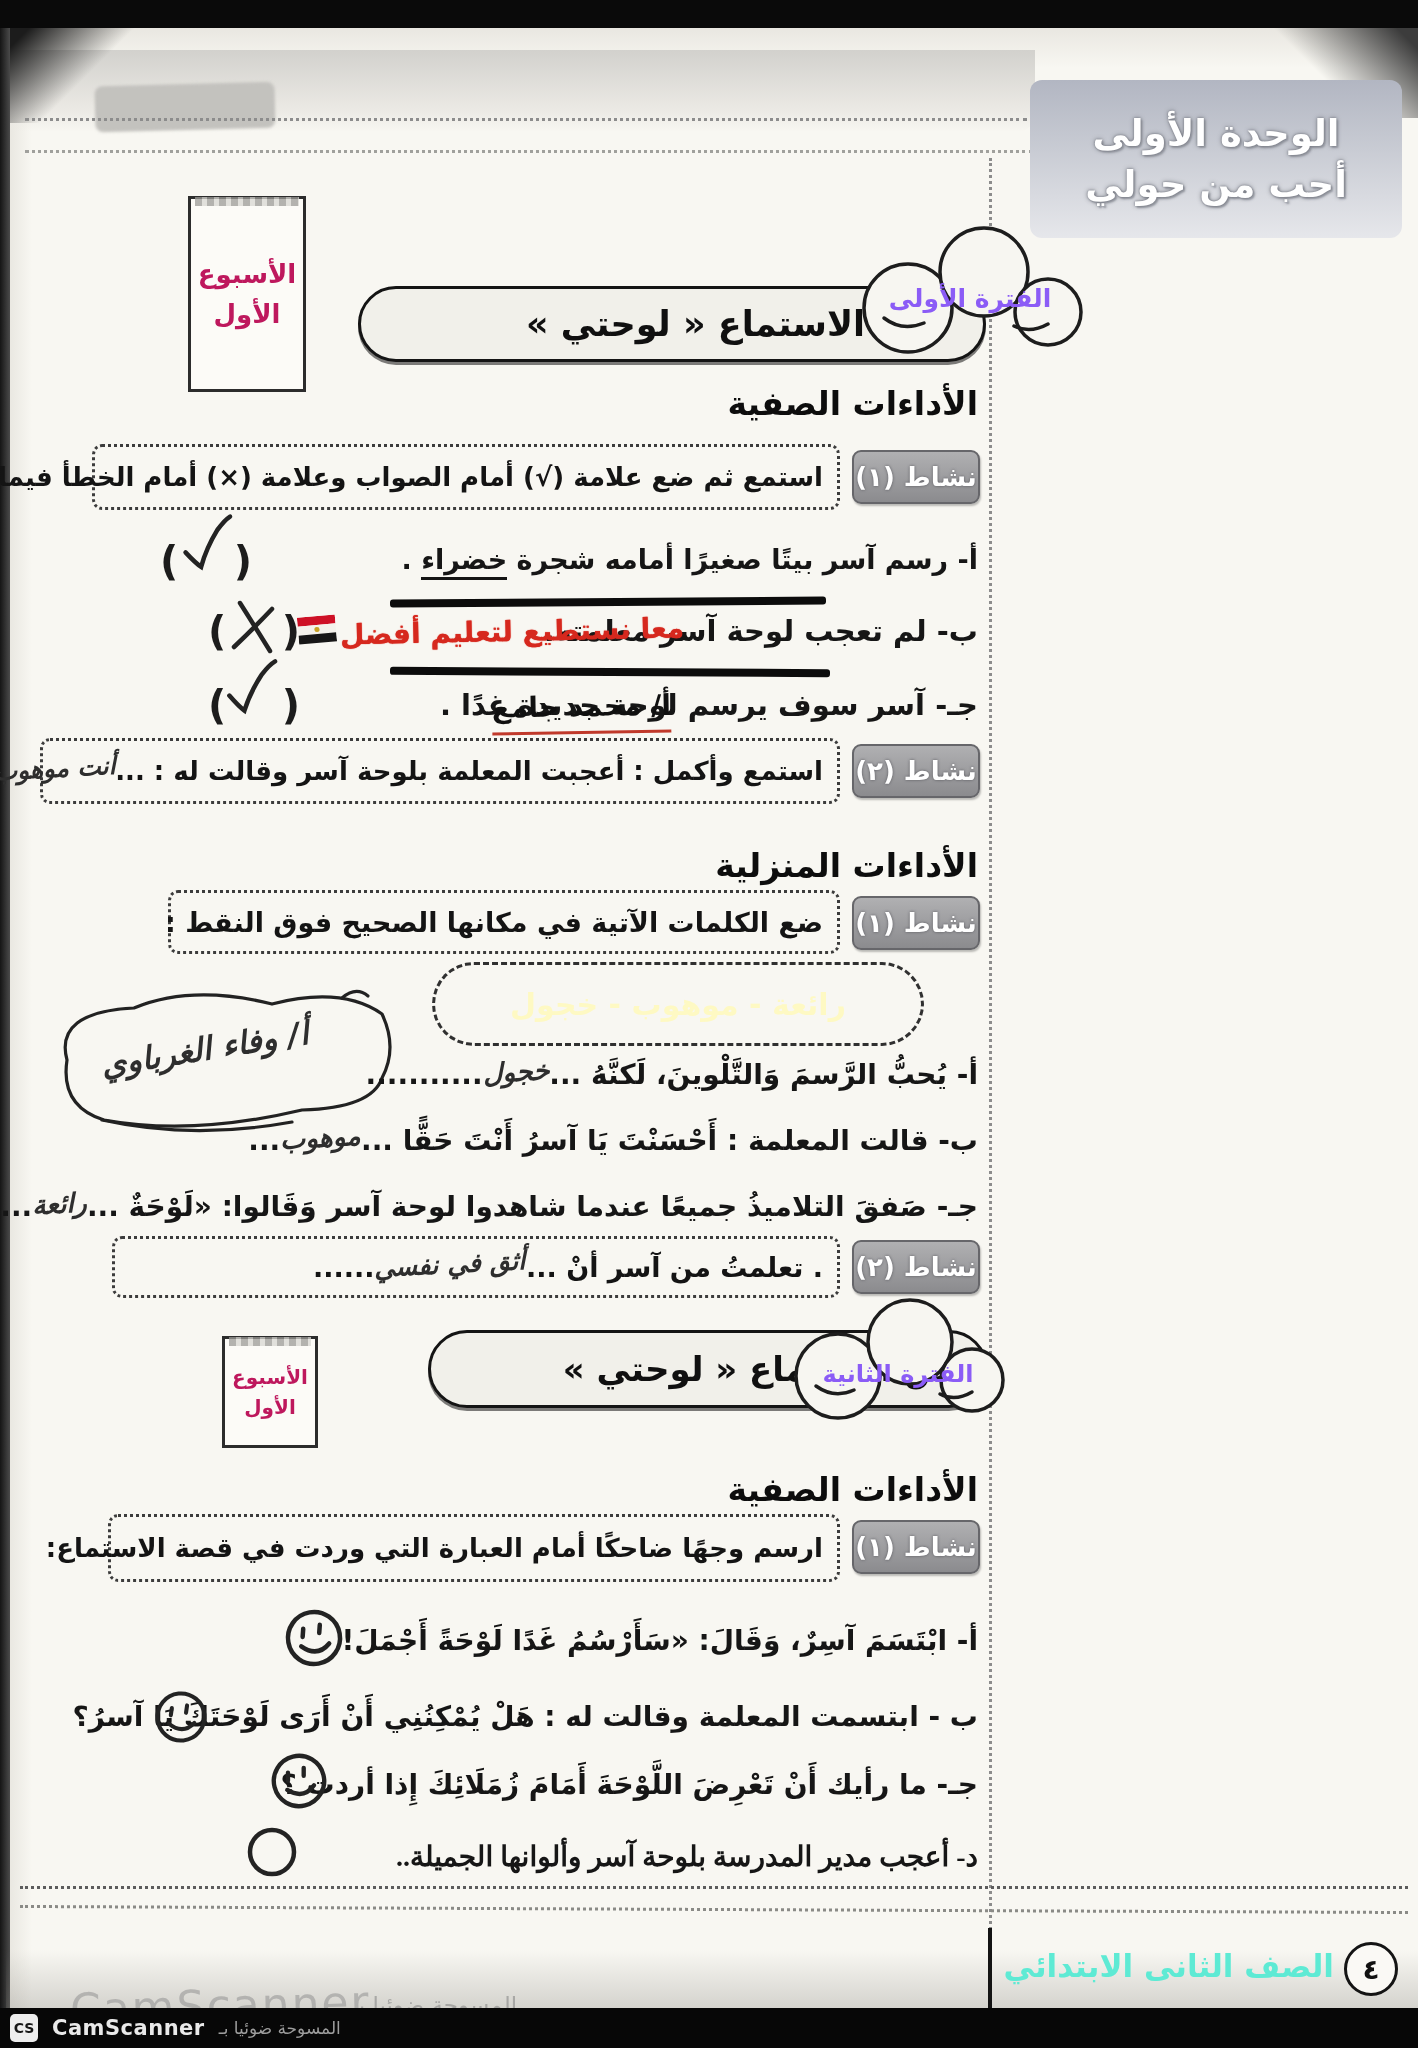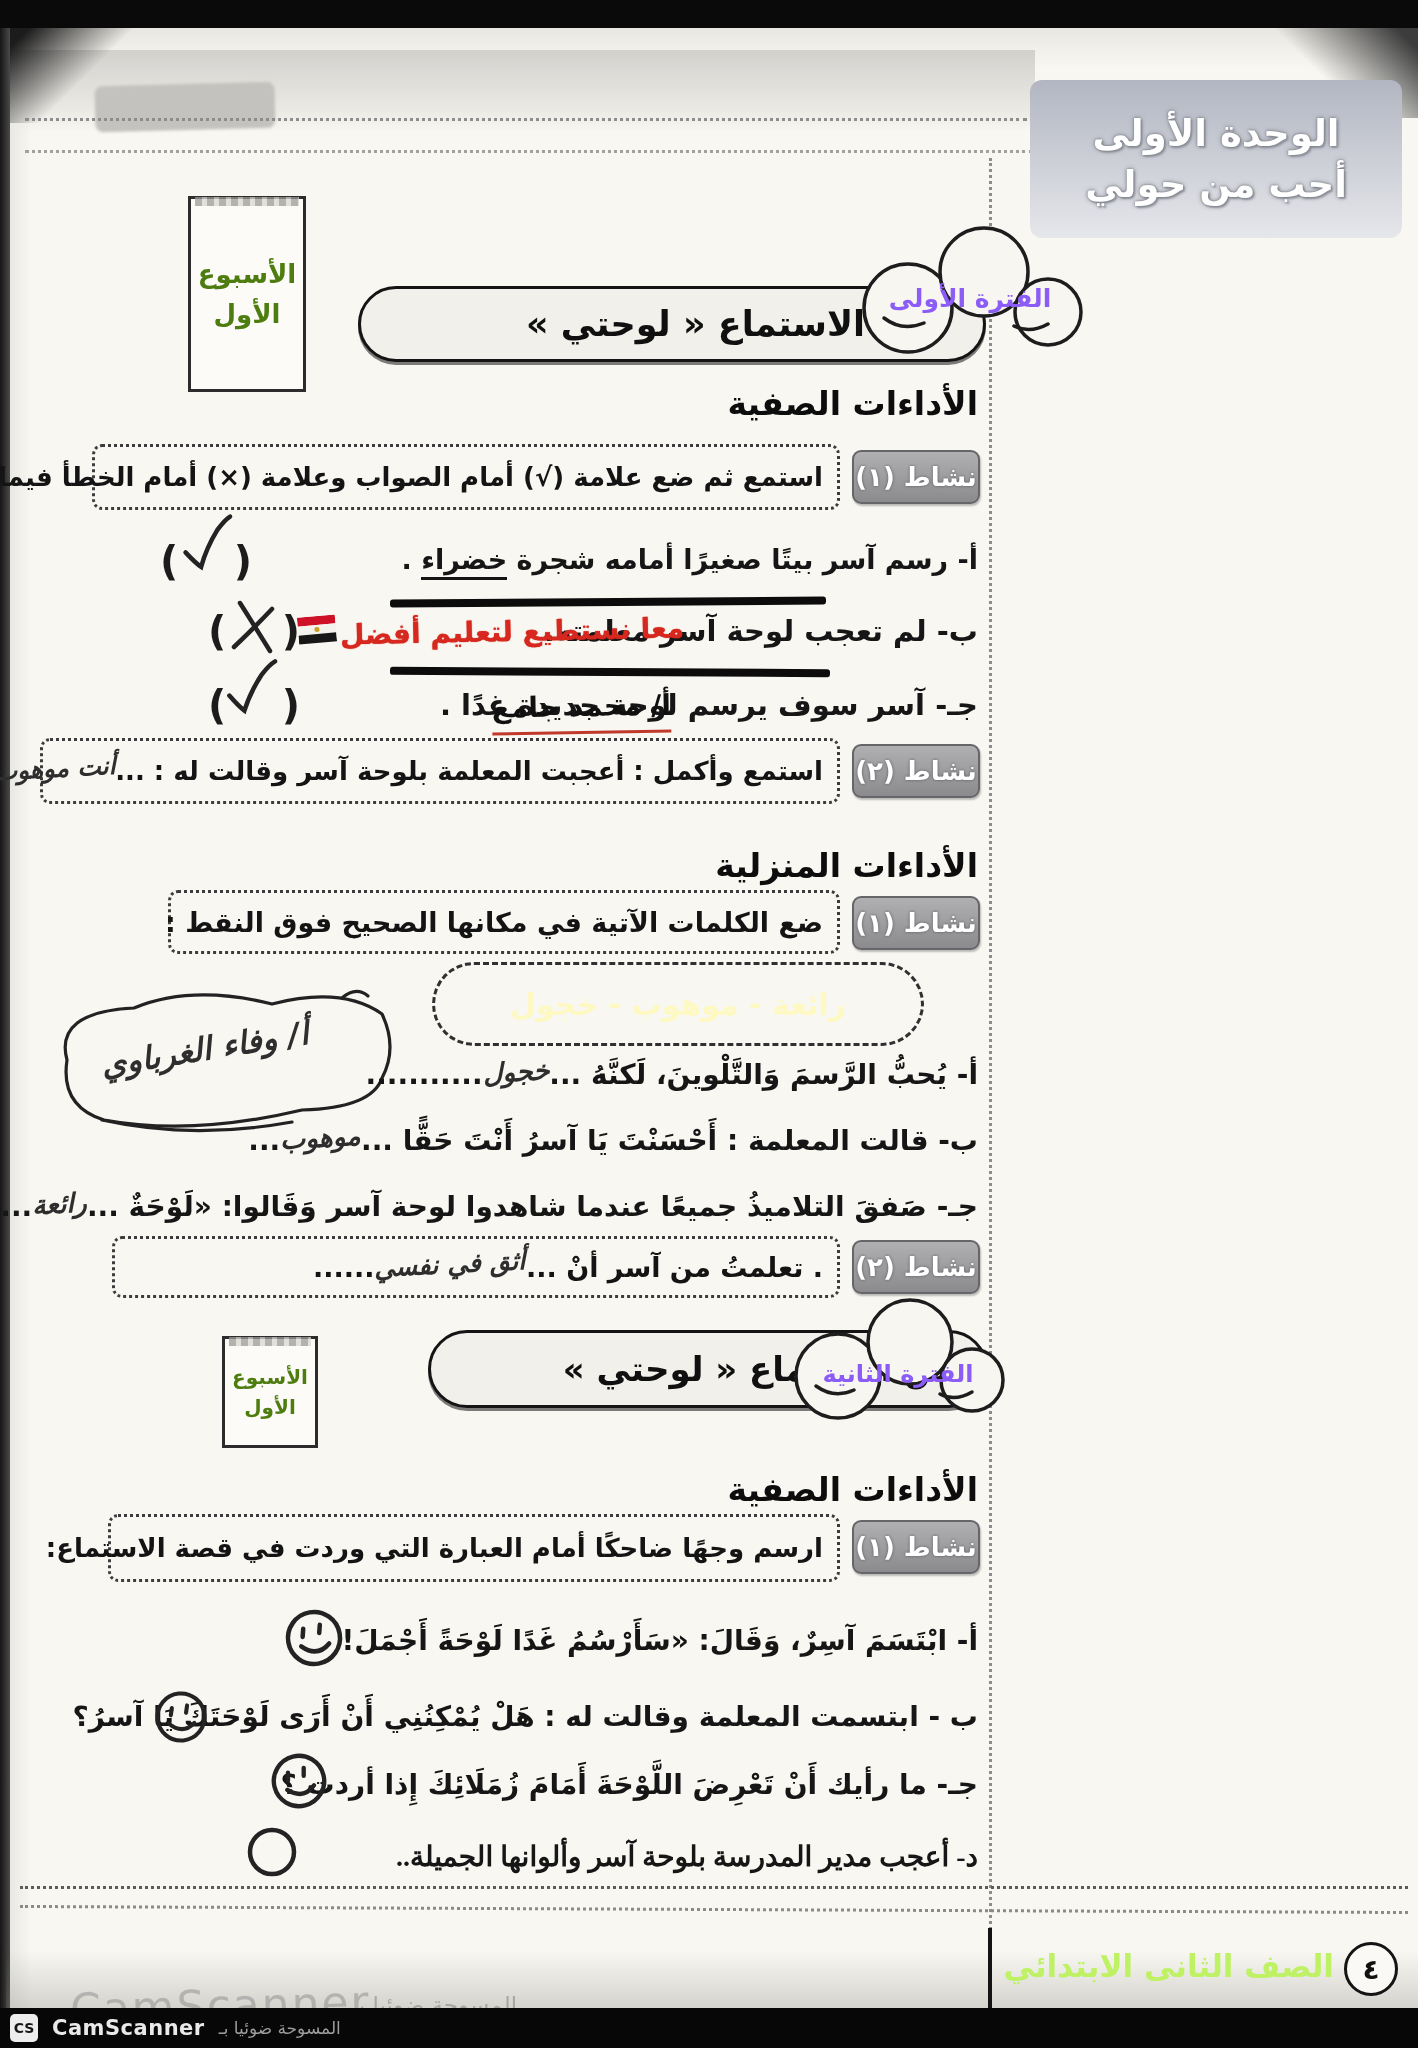--- a/index.html
+++ b/index.html
@@ -27,21 +27,21 @@
   .pbox{position:absolute;border:3px dotted #3c3c3c;border-radius:10px;
         display:flex;align-items:center;justify-content:flex-start;
         padding:0 14px;direction:rtl;white-space:nowrap;
         font-weight:700;color:#141414;}
   .pill{position:absolute;border:3px solid #141414;border-radius:44px;
         background:#f1f0ea;display:flex;align-items:center;justify-content:center;
         font-weight:800;color:#101010;direction:rtl;white-space:nowrap;
         box-shadow:0 3px 0 rgba(20,20,20,.55);}
   .weekbox{position:absolute;border:3px solid #2c2c2c;background:#fcfbf7;
            display:flex;flex-direction:column;align-items:center;justify-content:center;
-           gap:10px;font-weight:800;color:#4d7c0f;direction:rtl;}
+           gap:10px;font-weight:800;color:#be185d;direction:rtl;}
   .weekbox:before{content:"";position:absolute;top:-2px;left:4%;width:92%;height:9px;
            background:repeating-linear-gradient(90deg,#9b9a96 0 7px,#d8d7d2 7px 12px);opacity:.75;}
   .dotline{position:absolute;border-top:3px dotted #8c8c8c;}
   .parenbox{position:absolute;width:92px;display:flex;justify-content:space-between;
             font-size:40px;font-weight:700;color:#1c1c1c;}
   .thickbar{position:absolute;height:8px;background:#0c0c0c;border-radius:3px;}
   .stamp{position:absolute;color:#d6281e;font-weight:800;direction:rtl;white-space:nowrap;
          transform:rotate(-1.2deg);text-shadow:0 0 1px #d6281e;}
   .cloudtxt{position:absolute;font-weight:800;color:#8b5cf6;direction:rtl;
             white-space:nowrap;text-align:center;}
@@ -49,21 +49,21 @@
   svg.mark path, svg.mark circle{stroke:#232323;fill:none;stroke-width:4.5;stroke-linecap:round;}
   svg.cloud circle, svg.cloud path{stroke:#1d1d1d;fill:#f7f6f1;stroke-width:3.5;stroke-linecap:round;}
   svg.cloud path.arc{fill:none;}
   svg.blob path{stroke:#222;fill:none;stroke-width:3.2;stroke-linecap:round;}
   .banner{position:absolute;left:1030px;top:80px;width:372px;height:158px;border-radius:12px;
           background:linear-gradient(180deg,#b2b6c2 0%,#c9ccd4 45%,#e6e7eb 100%);
           display:flex;flex-direction:column;align-items:center;justify-content:center;gap:8px;}
   .banner div{font-size:37px;font-weight:800;color:#fff;direction:rtl;white-space:nowrap;
           text-shadow:0 0 2px #70737d,0 0 5px #84878f,2px 2px 2px #9a9da6;}
   .footer-grade{position:absolute;right:84px;top:1948px;font-size:31px;font-weight:800;
-          color:#bef264;direction:rtl;white-space:nowrap;}
+          color:#5eead4;direction:rtl;white-space:nowrap;}
   .pagecircle{position:absolute;left:1344px;top:1942px;width:54px;height:54px;border-radius:50%;
           border:3px solid #141414;background:#faf9f5;display:flex;align-items:center;
           justify-content:center;font-size:28px;font-weight:700;color:#111;}
   .bottombar{position:absolute;left:0;top:2008px;width:1418px;height:40px;background:#070707;
           display:flex;align-items:center;gap:14px;padding:0 10px;}
   .cslogo{width:28px;height:28px;border-radius:5px;background:#ededed;color:#161616;
           display:flex;align-items:center;justify-content:center;font-size:14px;font-weight:800;}
   .csbrand{color:#e9e9e9;font-size:21px;font-weight:600;letter-spacing:.5px;}
   .csar{color:#9d9d9d;font-size:17px;direction:rtl;}
   .wm-big{position:absolute;left:70px;top:1980px;font-size:44px;color:rgba(145,145,145,.55);

